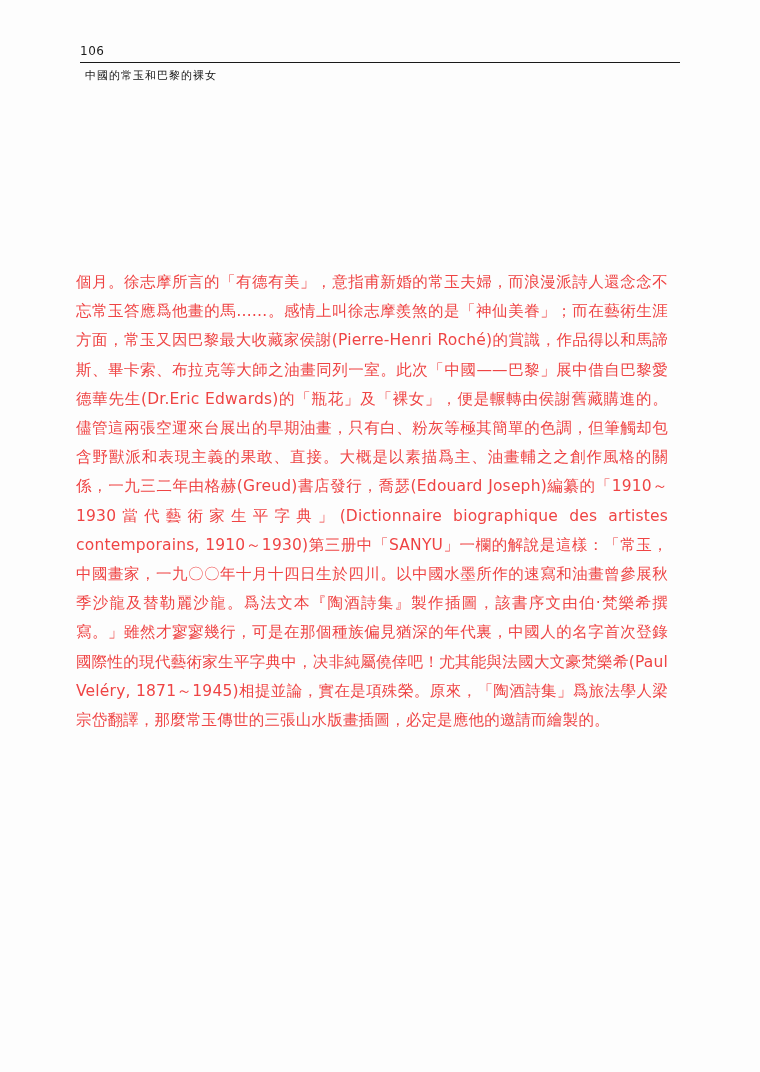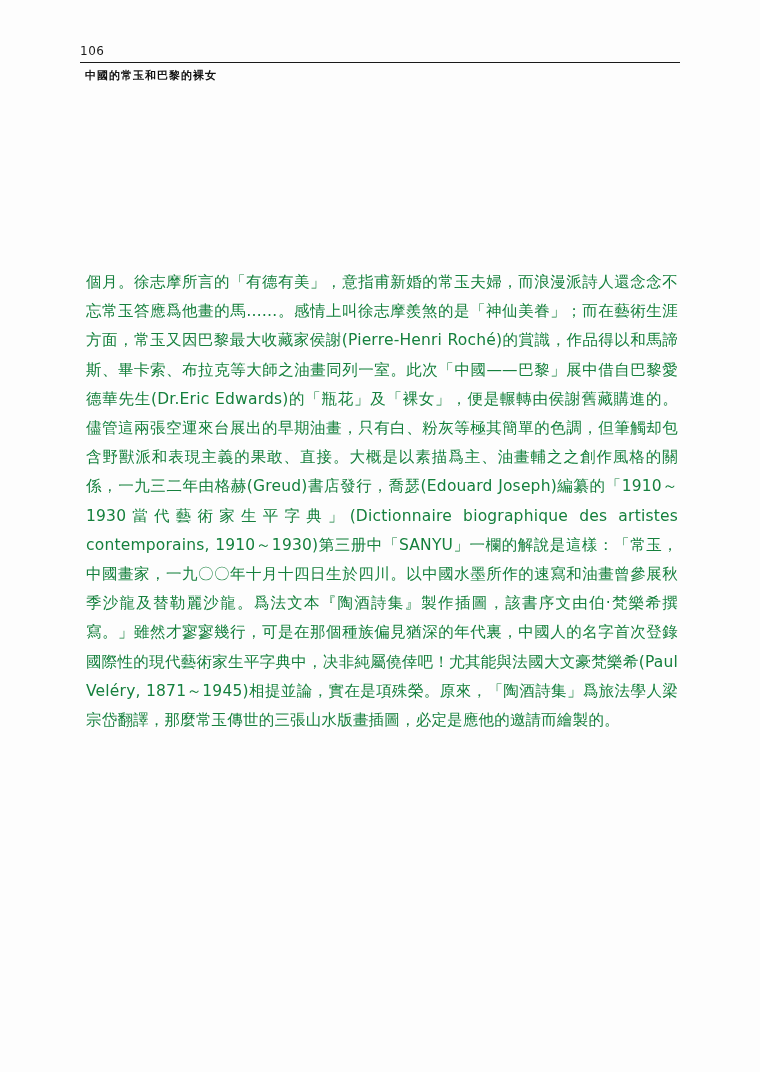--- a/index.html
+++ b/index.html
@@ -37,34 +37,34 @@
     top: 62px;
     width: 600px;
     height: 1px;
     background: #1a1a1a;
   }
   .running-head {
     position: absolute;
     left: 85px;
     top: 68px;
     font-size: 11px;
-    font-weight: bold;
+    font-weight: normal;
     letter-spacing: 1px;
     color: #111111;
   }
   .body-text {
     position: absolute;
-    left: 86px;
+    left: 76px;
     top: 268px;
     width: 592px;
     font-size: 15.5px;
     line-height: 29.2px;
     text-align: justify;
     text-justify: inter-character;
-    color: #15803d;
+    color: #ef4444;
     letter-spacing: 0.2px;
   }
   .body-text p {
     margin: 0;
   }
   .body-text p.indent {
     text-indent: 2em;
   }
   .lower {
     margin-top: 0;

